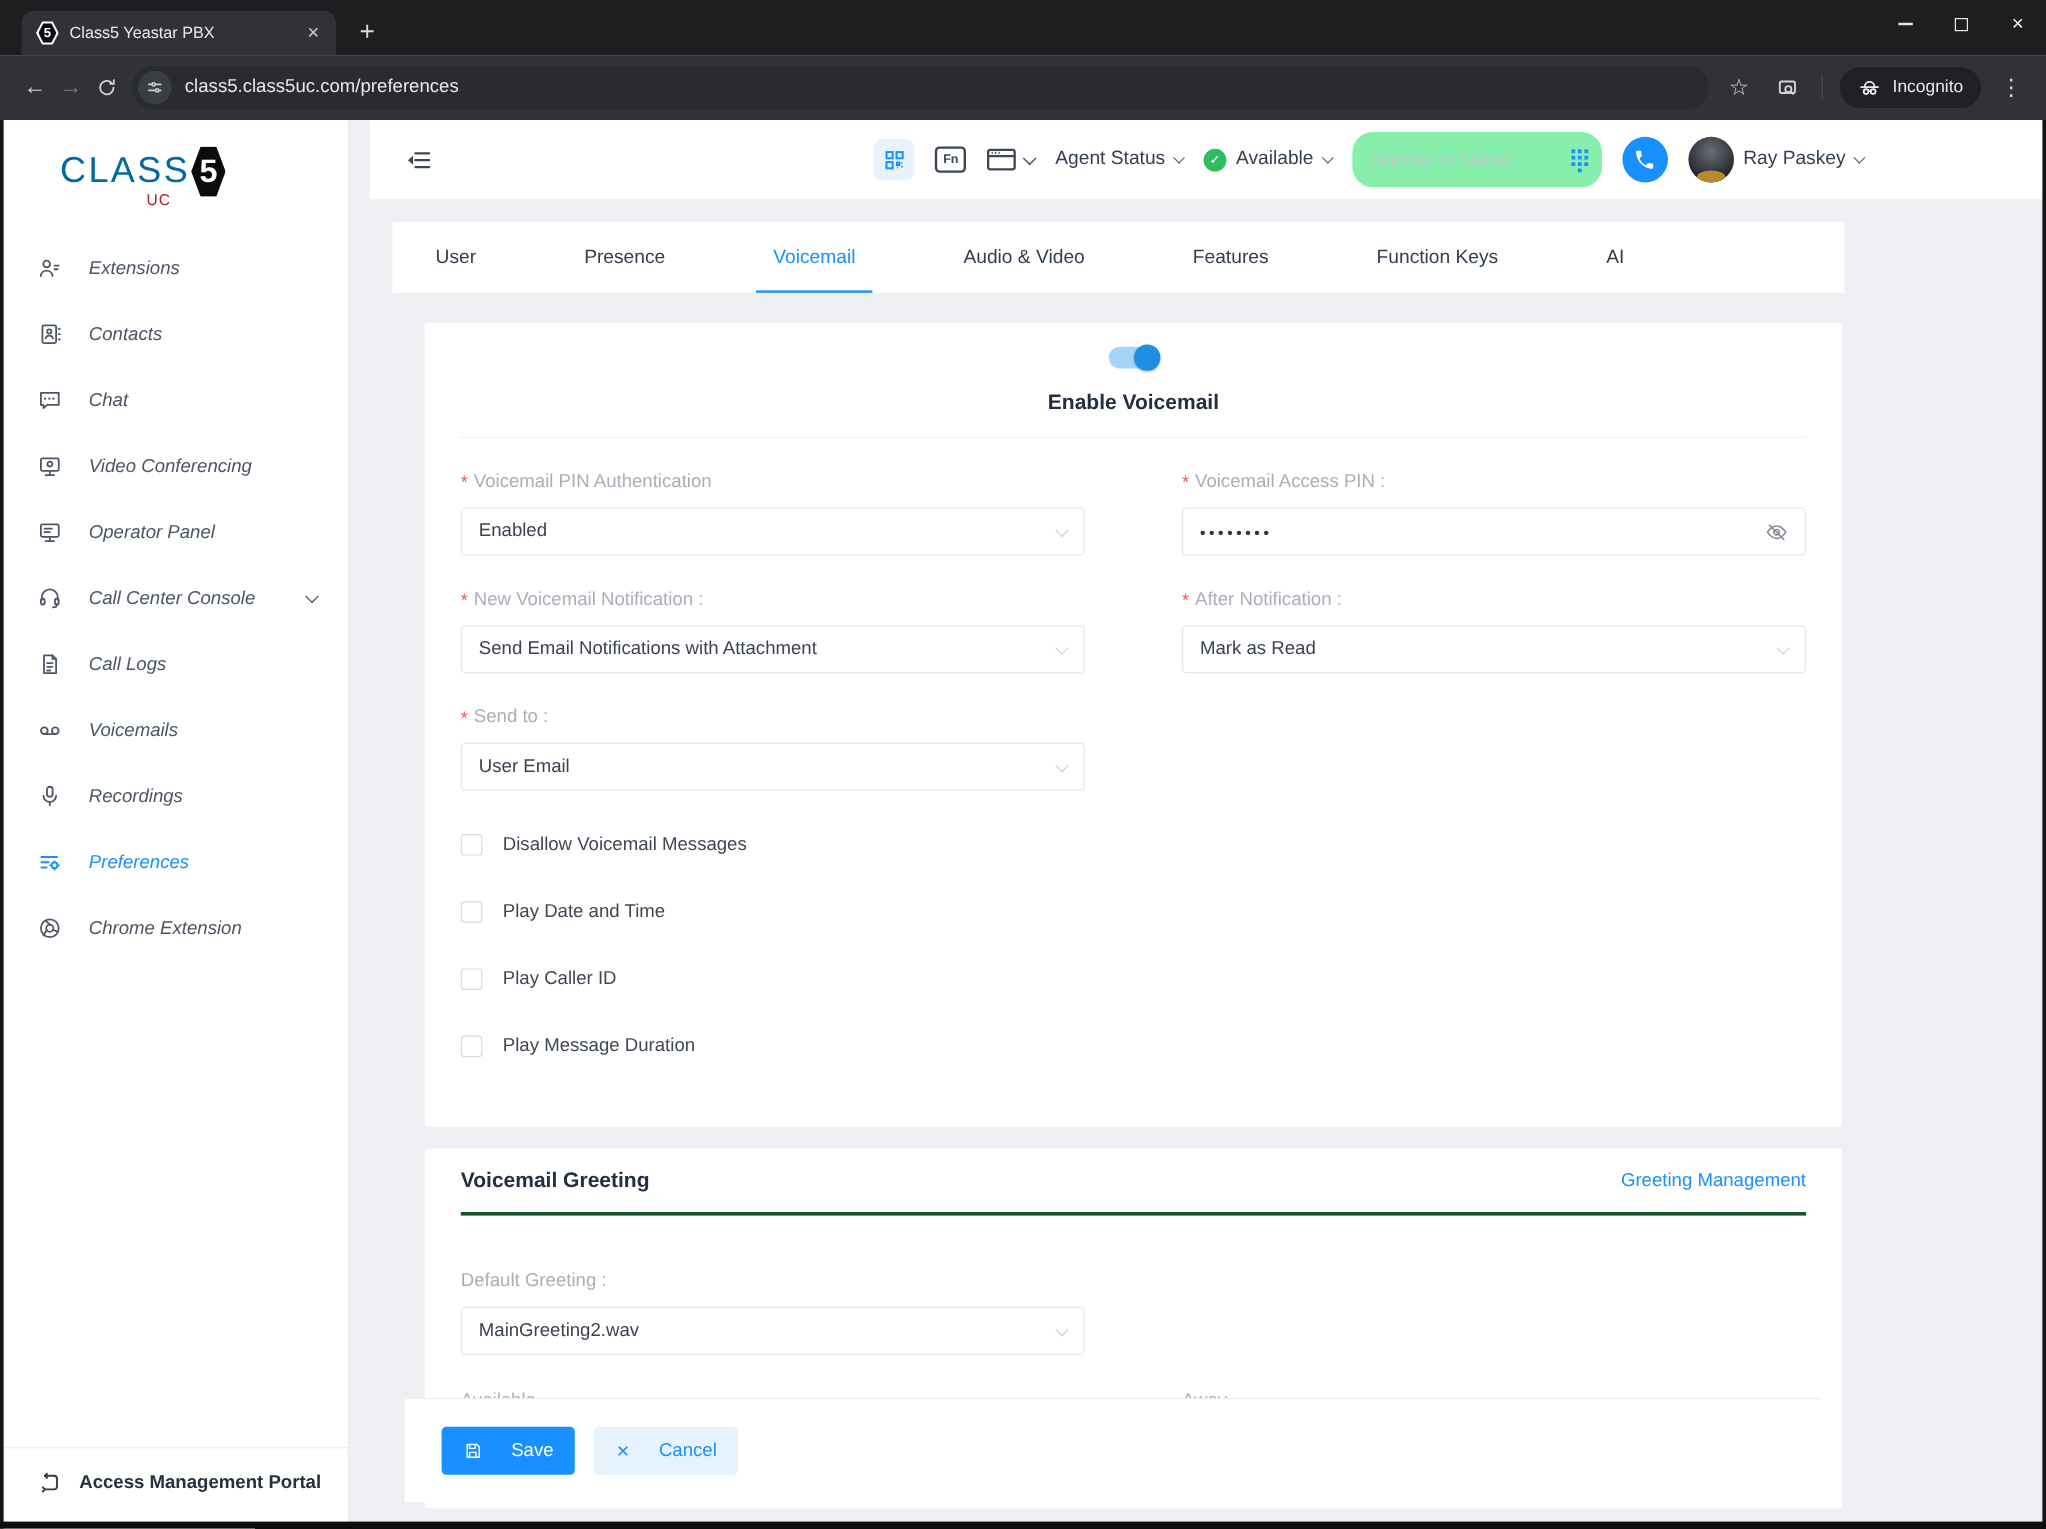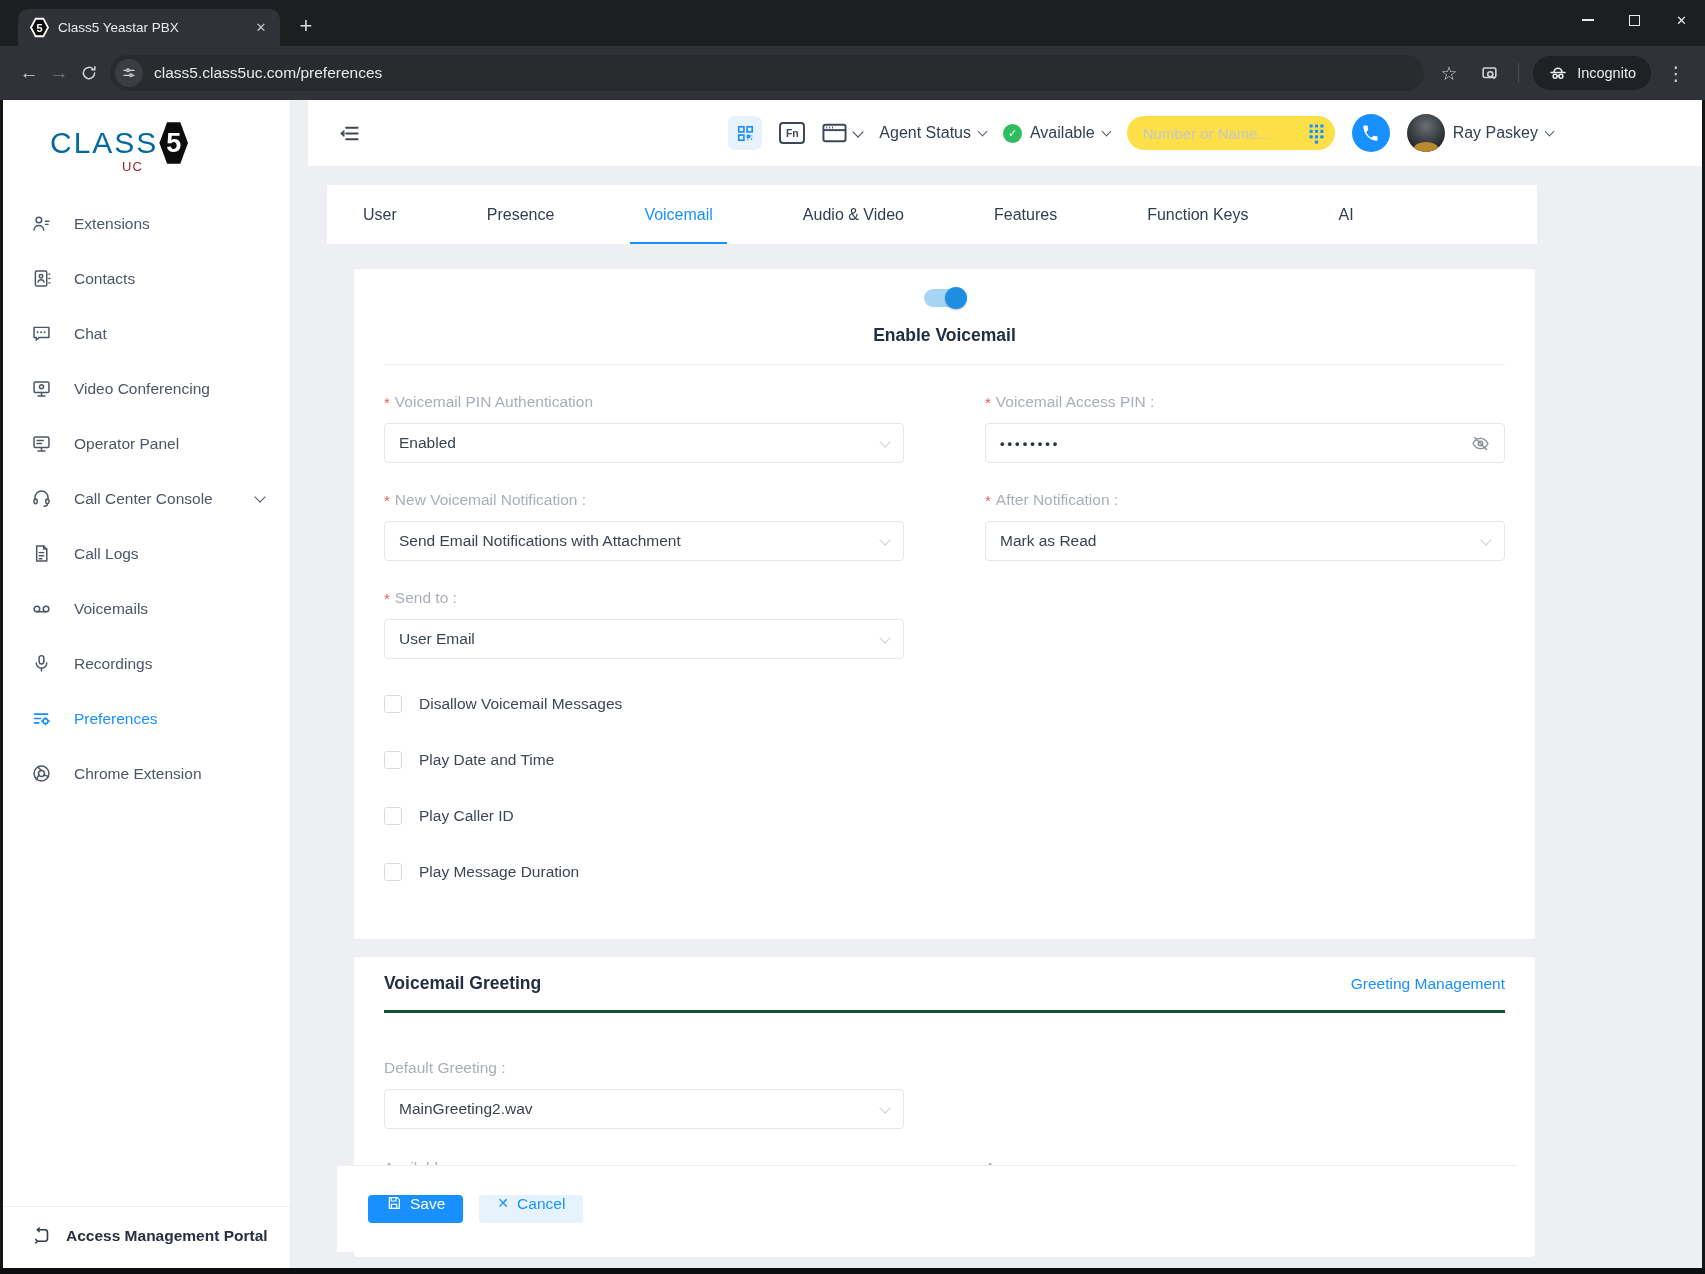--- a/index.html
+++ b/index.html
@@ -39,39 +39,39 @@
   .bottombar { position:absolute; bottom:0; left:0; right:0; height:6px; background:#0c0d0e; z-index:31; }
 
   
   .sidebar { width:291px; background:#fff; border-right:1px solid #e9eaec; position:relative; flex:0 0 auto; }
   .logo { position:relative; display:flex; align-items:center; margin:16px 0 0 18px; height:54px; width:170px; }
   .logo-word { font-size:30px; font-weight:400; color:#0369a1; letter-spacing:2px;margin-left:32px; }
   .logo-hex { width:40px; height:44px; background:#0c0c0d; clip-path:polygon(27% 3%,73% 3%,100% 50%,73% 97%,27% 97%,0 50%);
               color:#fff; font-weight:700; font-size:27px; display:flex; align-items:center; justify-content:center; margin-left:1px; }
   .logo-sub { position:absolute; left:104px; bottom:-4px; color:#9e2227; font-weight:400; font-size:13px; letter-spacing:1px; }
   .nav { margin-top:26px; }
-  .nav-item { height:55px; display:flex; align-items:center; padding-left:31px; gap:22px; color:#4c5664; font-size:15.5px; cursor:pointer; }
+  .nav-item { height:55px; display:flex; align-items:center; padding-left:31px; gap:22px; color:#4c5664; font-size:15.5px; cursor:pointer;font-style:italic; }
   .nav-item .nico { width:21px; height:21px; flex:0 0 auto; display:flex; align-items:center; justify-content:center; }
   .nav-item.active { color:#1890ff; }
   .nav-chev { margin-left:auto; margin-right:26px; }
   .chev { width:8px; height:8px; border-right:1.6px solid currentColor; border-bottom:1.6px solid currentColor; transform:rotate(45deg); display:inline-block; margin-top:-3px; }
   .side-foot { position:absolute; left:0; right:0; bottom:10px; height:58px; border-top:1px solid #ebedef; display:flex; align-items:center; gap:15px; padding-left:30px; color:#273040; font-weight:700; font-size:15.5px; background:#fff; }
 
   
   .main { flex:1; position:relative;padding-left:17px; }
   .main-header { height:66px; background:#fff; display:flex; align-items:center; padding:0 152px 0 28px; }
   .fold-btn { width:26px; height:26px; color:#3c4654; display:flex; align-items:center; justify-content:center; }
   .hdr-right { margin-left:auto; display:flex; align-items:center; gap:17px; }
   .qr-btn { width:34px; height:34px; border-radius:7px; background:#e7f2fc; display:flex; align-items:center; justify-content:center; color:#1890ff; }
   .fn-btn { width:26px; height:22px; border:2px solid #3d4756; border-radius:4px; color:#3d4756; font-size:10.5px; font-weight:700; display:flex; align-items:center; justify-content:center; }
   .layout-btn { display:flex; align-items:center; gap:7px; color:#3d4756; }
   .hdr-drop { display:flex; align-items:center; gap:8px; color:#333f50; font-size:16px; cursor:pointer;text-align:right; }
   .hdr-drop .chev { color:#55606d; width:7px; height:7px; }
   .ok-dot { width:19px; height:19px; border-radius:50%; background:#2ebe60; color:#fff; font-size:11px; font-weight:700; display:flex; align-items:center; justify-content:center; }
-  .dial-pill { width:208px; height:34px; border-radius:17px; background:#fde047; display:flex; align-items:center; padding:0 10px 0 16px;justify-content:flex-end; }
+  .dial-pill { width:208px; height:46px; border-radius:17px; background:#86efac; display:flex; align-items:center; padding:0 10px 0 16px;justify-content:flex-end; }
   .dial-pill input { flex:1; border:0; outline:0; background:transparent; font-size:15px; color:#3b4250; font-family:inherit; min-width:0; }
   .dial-pill input::placeholder { color:#c3c8cf; }
   .phone-btn { width:38px; height:38px; border-radius:50%; background:#1890ff; display:flex; align-items:center; justify-content:center; }
   .avatar { width:38px; height:38px; border-radius:50%; position:relative; overflow:hidden;
             background:radial-gradient(circle at 50% 32%, #6a6e75 0%, #3a3e45 48%, #1f2228 78%); }
   .avatar::after { content:''; position:absolute; bottom:-2px; left:7px; right:7px; height:12px; background:#b98a2d; border-radius:50% 50% 0 0; }
 
   
   .content { padding:19px 0 0 19px; }
   .tabsbar { width:1210px; height:60px; background:#fff; display:flex; align-items:stretch; gap:42px; padding:0 12px; border-bottom:1px solid #eef0f2; }
@@ -100,21 +100,21 @@
   .checkbox { width:18px; height:18px; border:1px solid #d7dbe0; border-radius:3px; background:#fff; flex:0 0 auto; }
   .check-label { font-size:15.5px; color:#3f4754; }
 
   .card2 { margin-top:18px; padding-bottom:28px; }
   .card2-head { height:56px; display:flex; align-items:center; justify-content:space-between; border-bottom:3px solid #14532d; }
   .link { color:#1890ff; font-size:15.5px; cursor:pointer; }
   .f-label.first { margin-top:46px; }
 
   .footer-bar { position:absolute; left:46px; width:1181px; bottom:22px; height:87px; background:#fff; border-top:1px solid #edeff1;
                 display:flex; align-items:center; gap:16px; padding-left:31px; z-index:5; }
-  .btn { height:28px; border:0; border-radius:4px; font-size:15.5px; display:flex; gap:8px; padding:0 18px; cursor:pointer; font-family:inherit; }
+  .btn { height:40px; border:0; border-radius:4px; font-size:15.5px; display:flex; align-items:center; gap:24px; padding:0 18px; cursor:pointer; font-family:inherit; }
   .btn-save { background:#1890ff; color:#fff; }
   .btn-cancel { background:#e7f3fc; color:#1890ff; }
   .cancel-x { font-size:14px; }
 
   svg { display:block; }
 </style>
 </head>
 <body>
 
 <div class="tabstrip">

